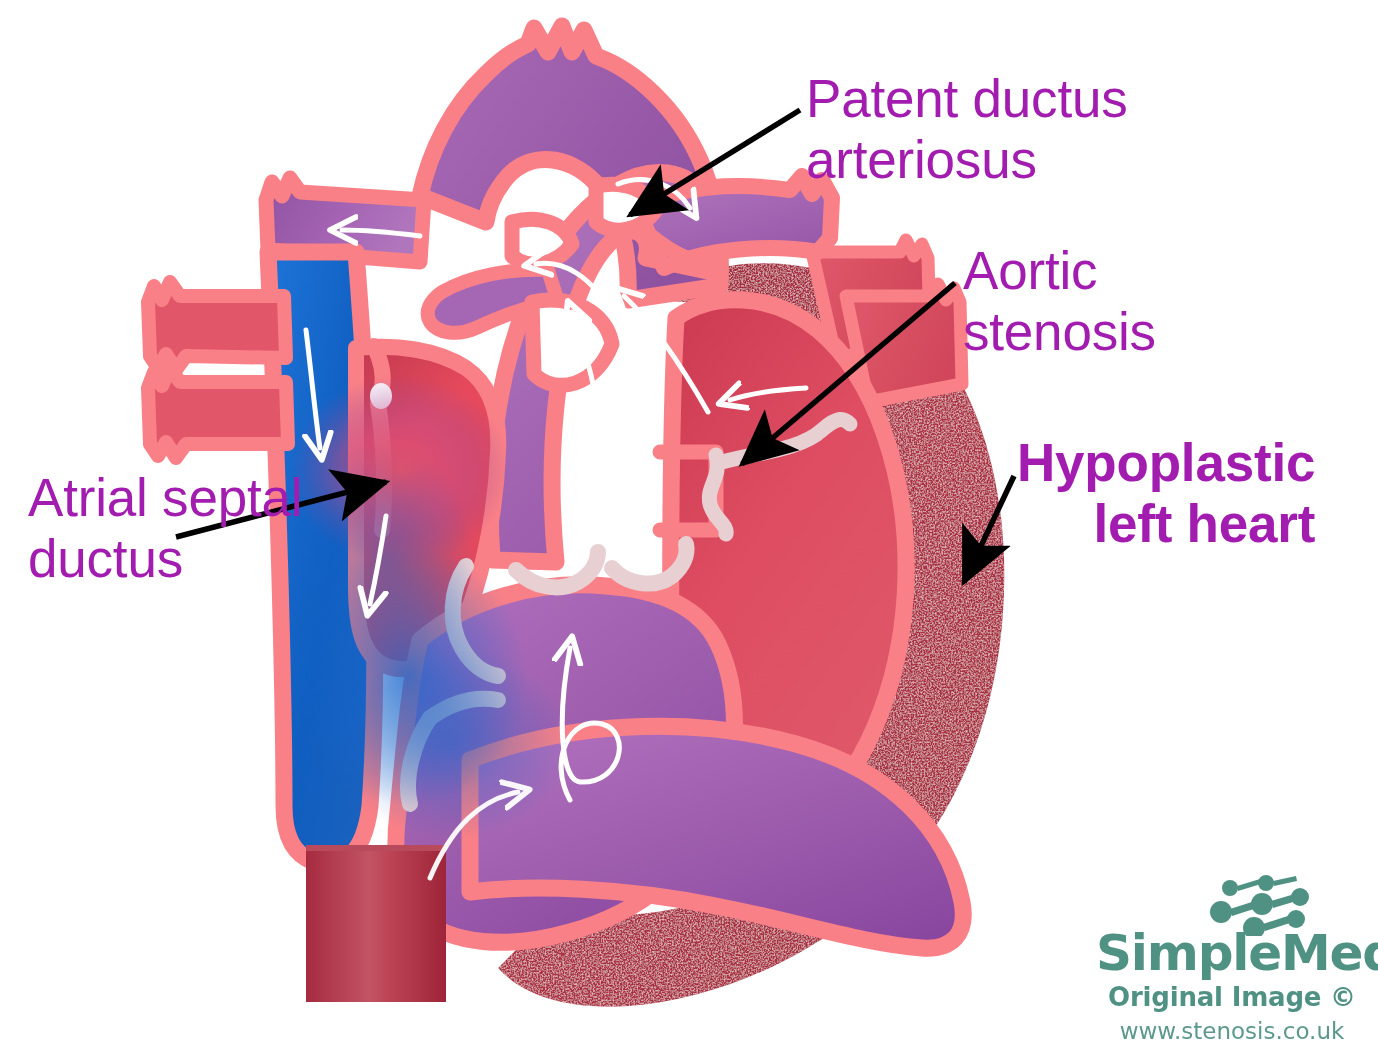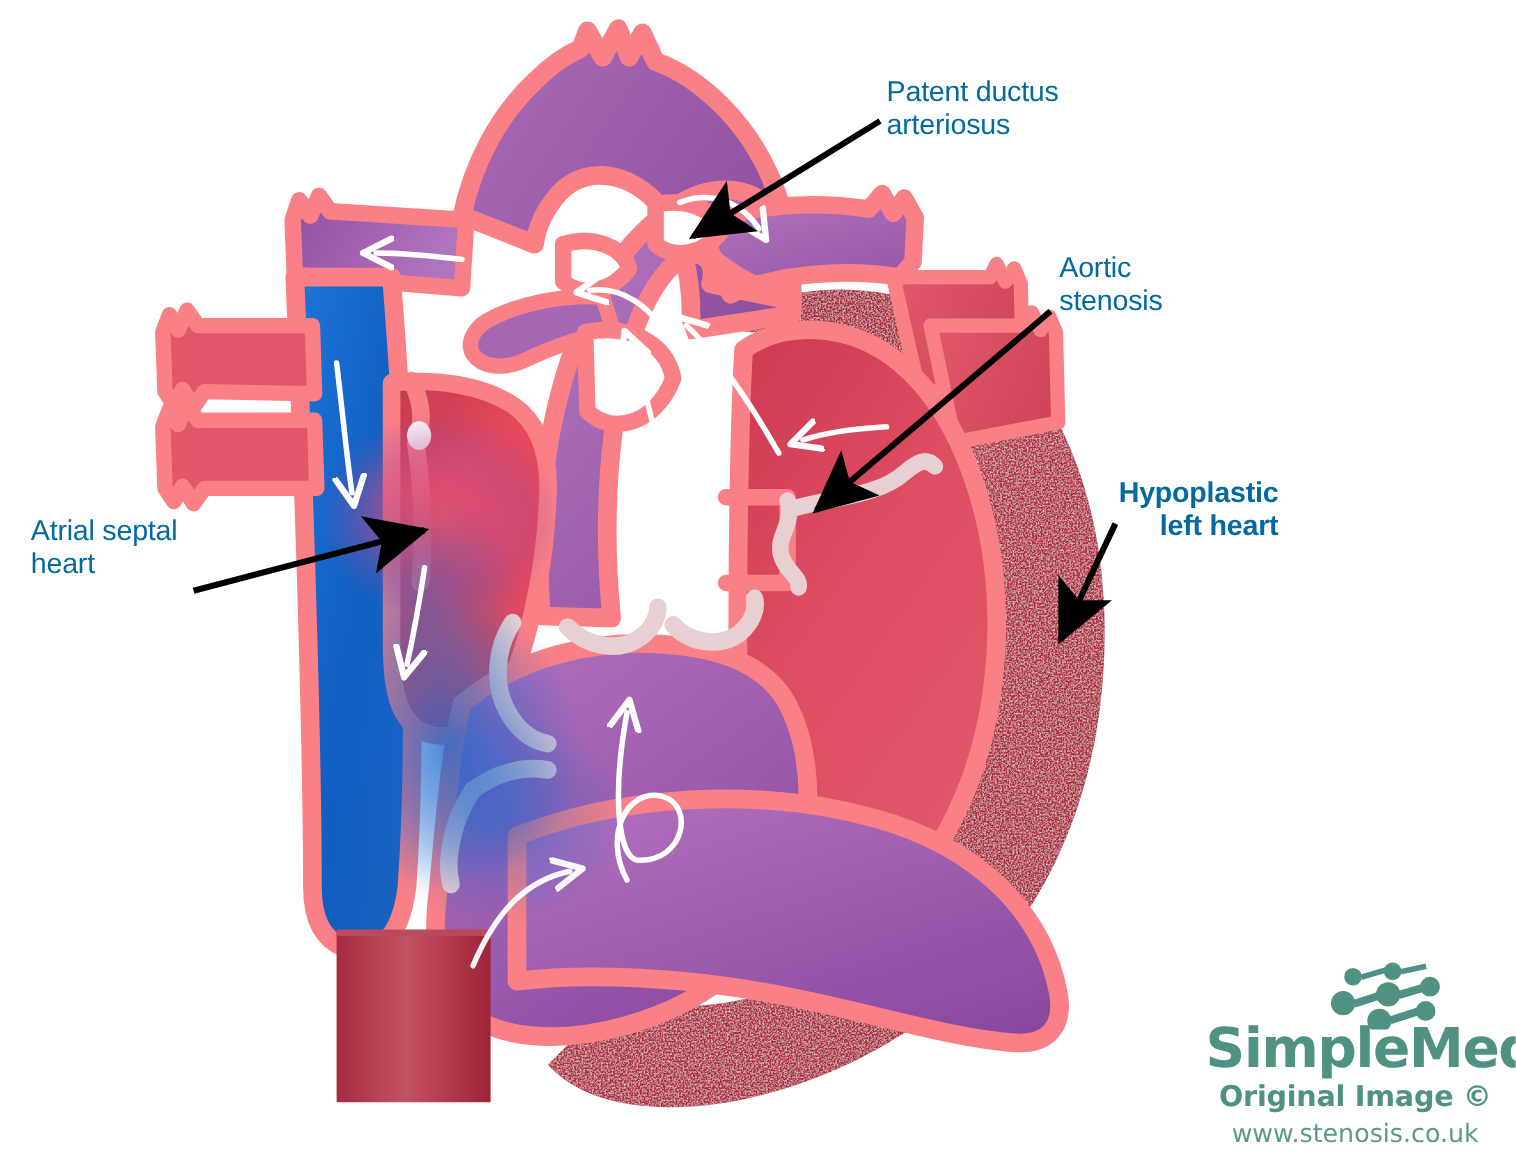--- a/index.html
+++ b/index.html
@@ -20,30 +20,30 @@
   }
   #figure {
     position: absolute;
     left: 0;
     top: 0;
     width: 1378px;
     height: 1064px;
   }
   .anno-label {
     position: absolute;
-    color: #0369a1;
+    color: #a21caf;
     font-family: "Liberation Sans", sans-serif;
-    font-size: 26px;
+    font-size: 53px;
     line-height: 1.16;
     white-space: pre-line;
     letter-spacing: -0.2px;
   }
   .anno-label.bold { font-weight: bold; }
   #label-pda      { left: 806px;  top: 68px;  }
-  #label-aortic   { left: 963px;  top: 228px; }
+  #label-aortic   { left: 963px;  top: 240px; }
   #label-hypo     { left: 1017px; top: 432px; text-align: right; }
   #label-asd      { left: 28px;   top: 467px; width: 300px; }
 
   #logo {
     position: absolute;
     left: 1096px;
     top: 874px;
     width: 272px;
     height: 180px;
     color: #4f9183;
@@ -341,21 +341,21 @@
   <div class="anno-label" id="label-pda">Patent ductus
 arteriosus</div>
 
   <div class="anno-label" id="label-aortic">Aortic
 stenosis</div>
 
   <div class="anno-label bold" id="label-hypo">Hypoplastic
 left heart</div>
 
   <div class="anno-label" id="label-asd">Atrial septal
-heart</div>
+ductus</div>
 
   <div id="logo">
     <svg class="logo-mark" viewBox="0 0 110 62">
       <g fill="#4f9183">
         <circle cx="15" cy="38" r="11"></circle>
         <path d="M24,35 L52,26 L54,33 L26,42 Z"></path>
         <circle cx="24" cy="14" r="8"></circle>
         <path d="M31,12 L54,5 L55,10 L32,17 Z"></path>
         <circle cx="56" cy="30" r="11"></circle>
         <path d="M65,27 L92,19 L94,26 L67,34 Z"></path>

